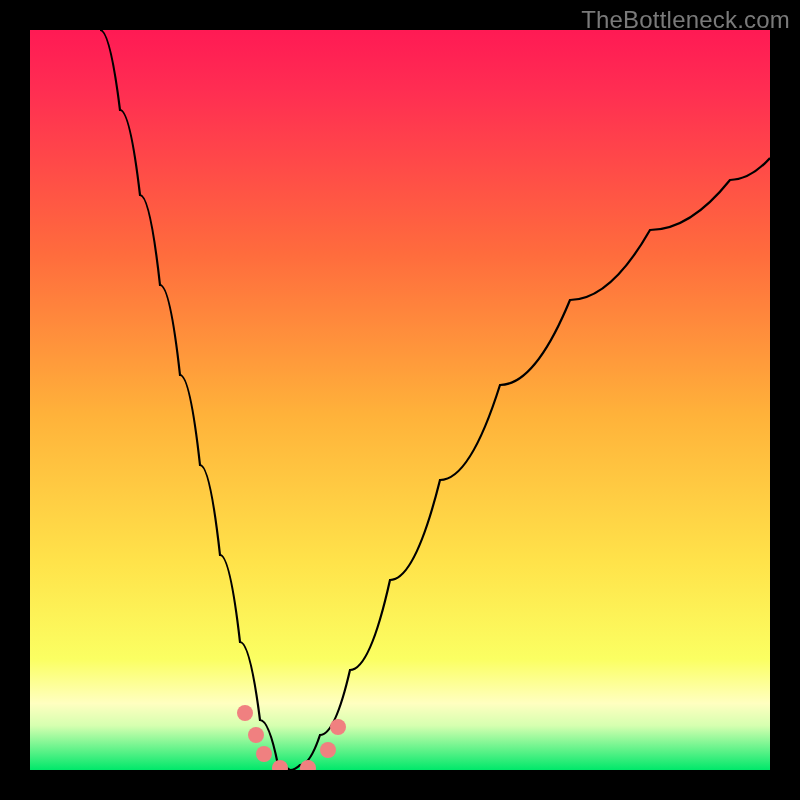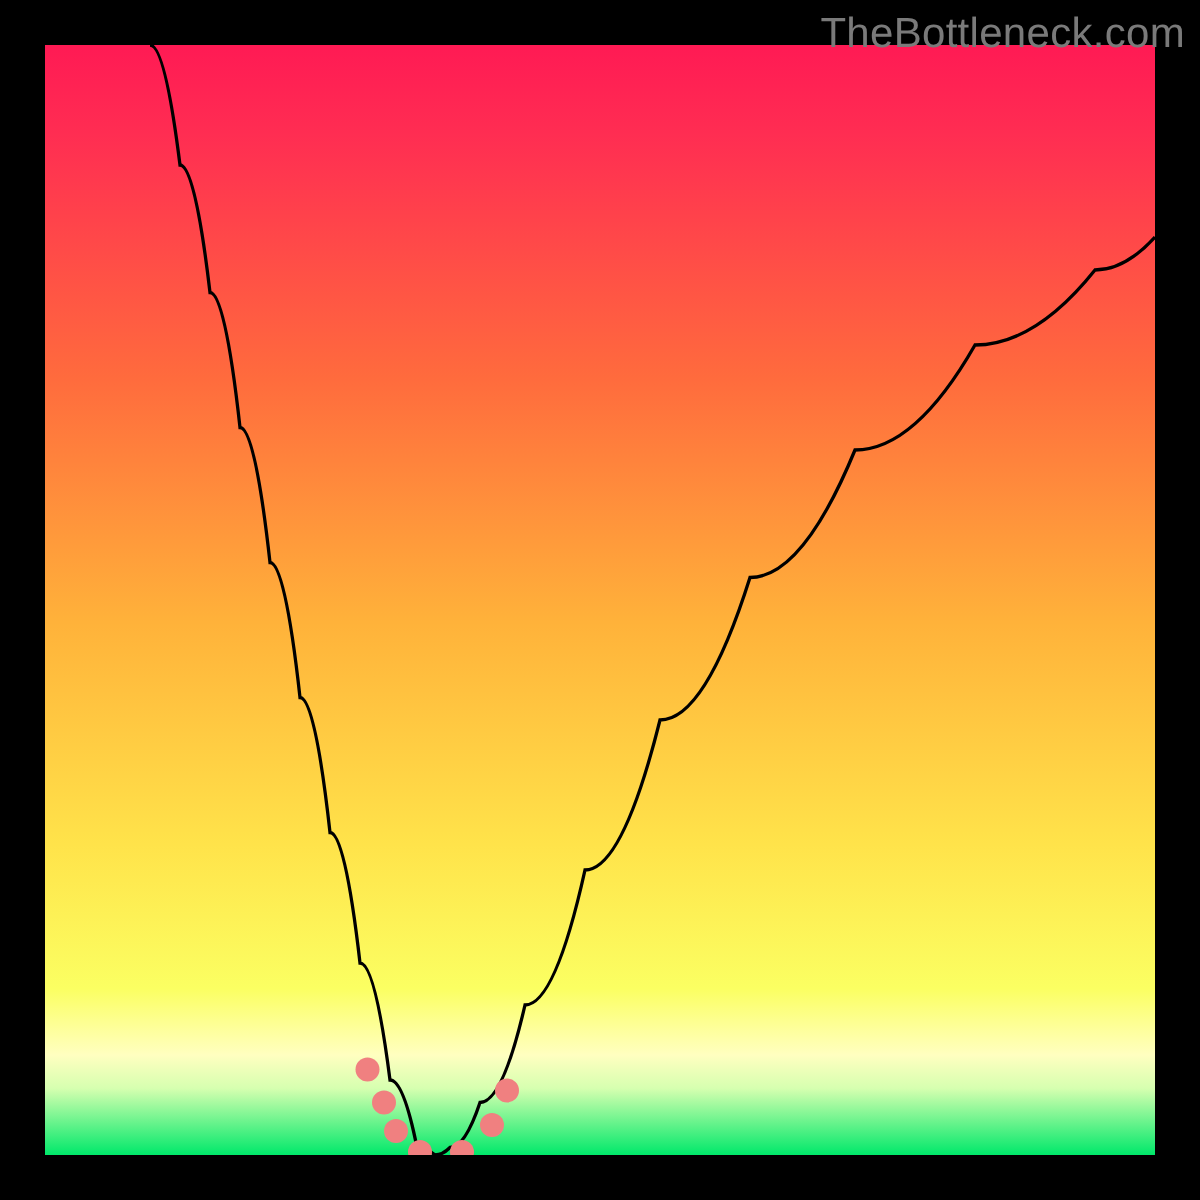--- a/index.html
+++ b/index.html
@@ -1,18 +1,18 @@
 <!DOCTYPE html>
 <html><head>
   <meta charset="utf-8">
   <style>
     body { margin: 0; padding: 0; width: 800px; height: 800px; position: relative; font-family: Arial, sans-serif; }
     .frame { width: 800px; height: 800px; background: #000; position: relative; }
     .plot-area { position: absolute; left: 30px; top: 30px; width: 740px; height: 740px; }
-    .watermark { position: absolute; top: 6px; right: 10px; color: #7a7a7a; font-size: 28px; font-weight: 500; letter-spacing: 0.2px; z-index: 10; }
+    .watermark { position: absolute; top: 6px; right: 10px; color: #7a7a7a; font-size: 24px; font-weight: 500; letter-spacing: 0.2px; z-index: 10; }
     svg { display: block; }
   </style>
 </head>
 <body>
 
 <div class="frame">
   <div class="watermark">TheBottleneck.com</div>
   <div class="plot-area">
     <svg width="740" height="740" viewBox="0 0 740 740">
       <defs>

